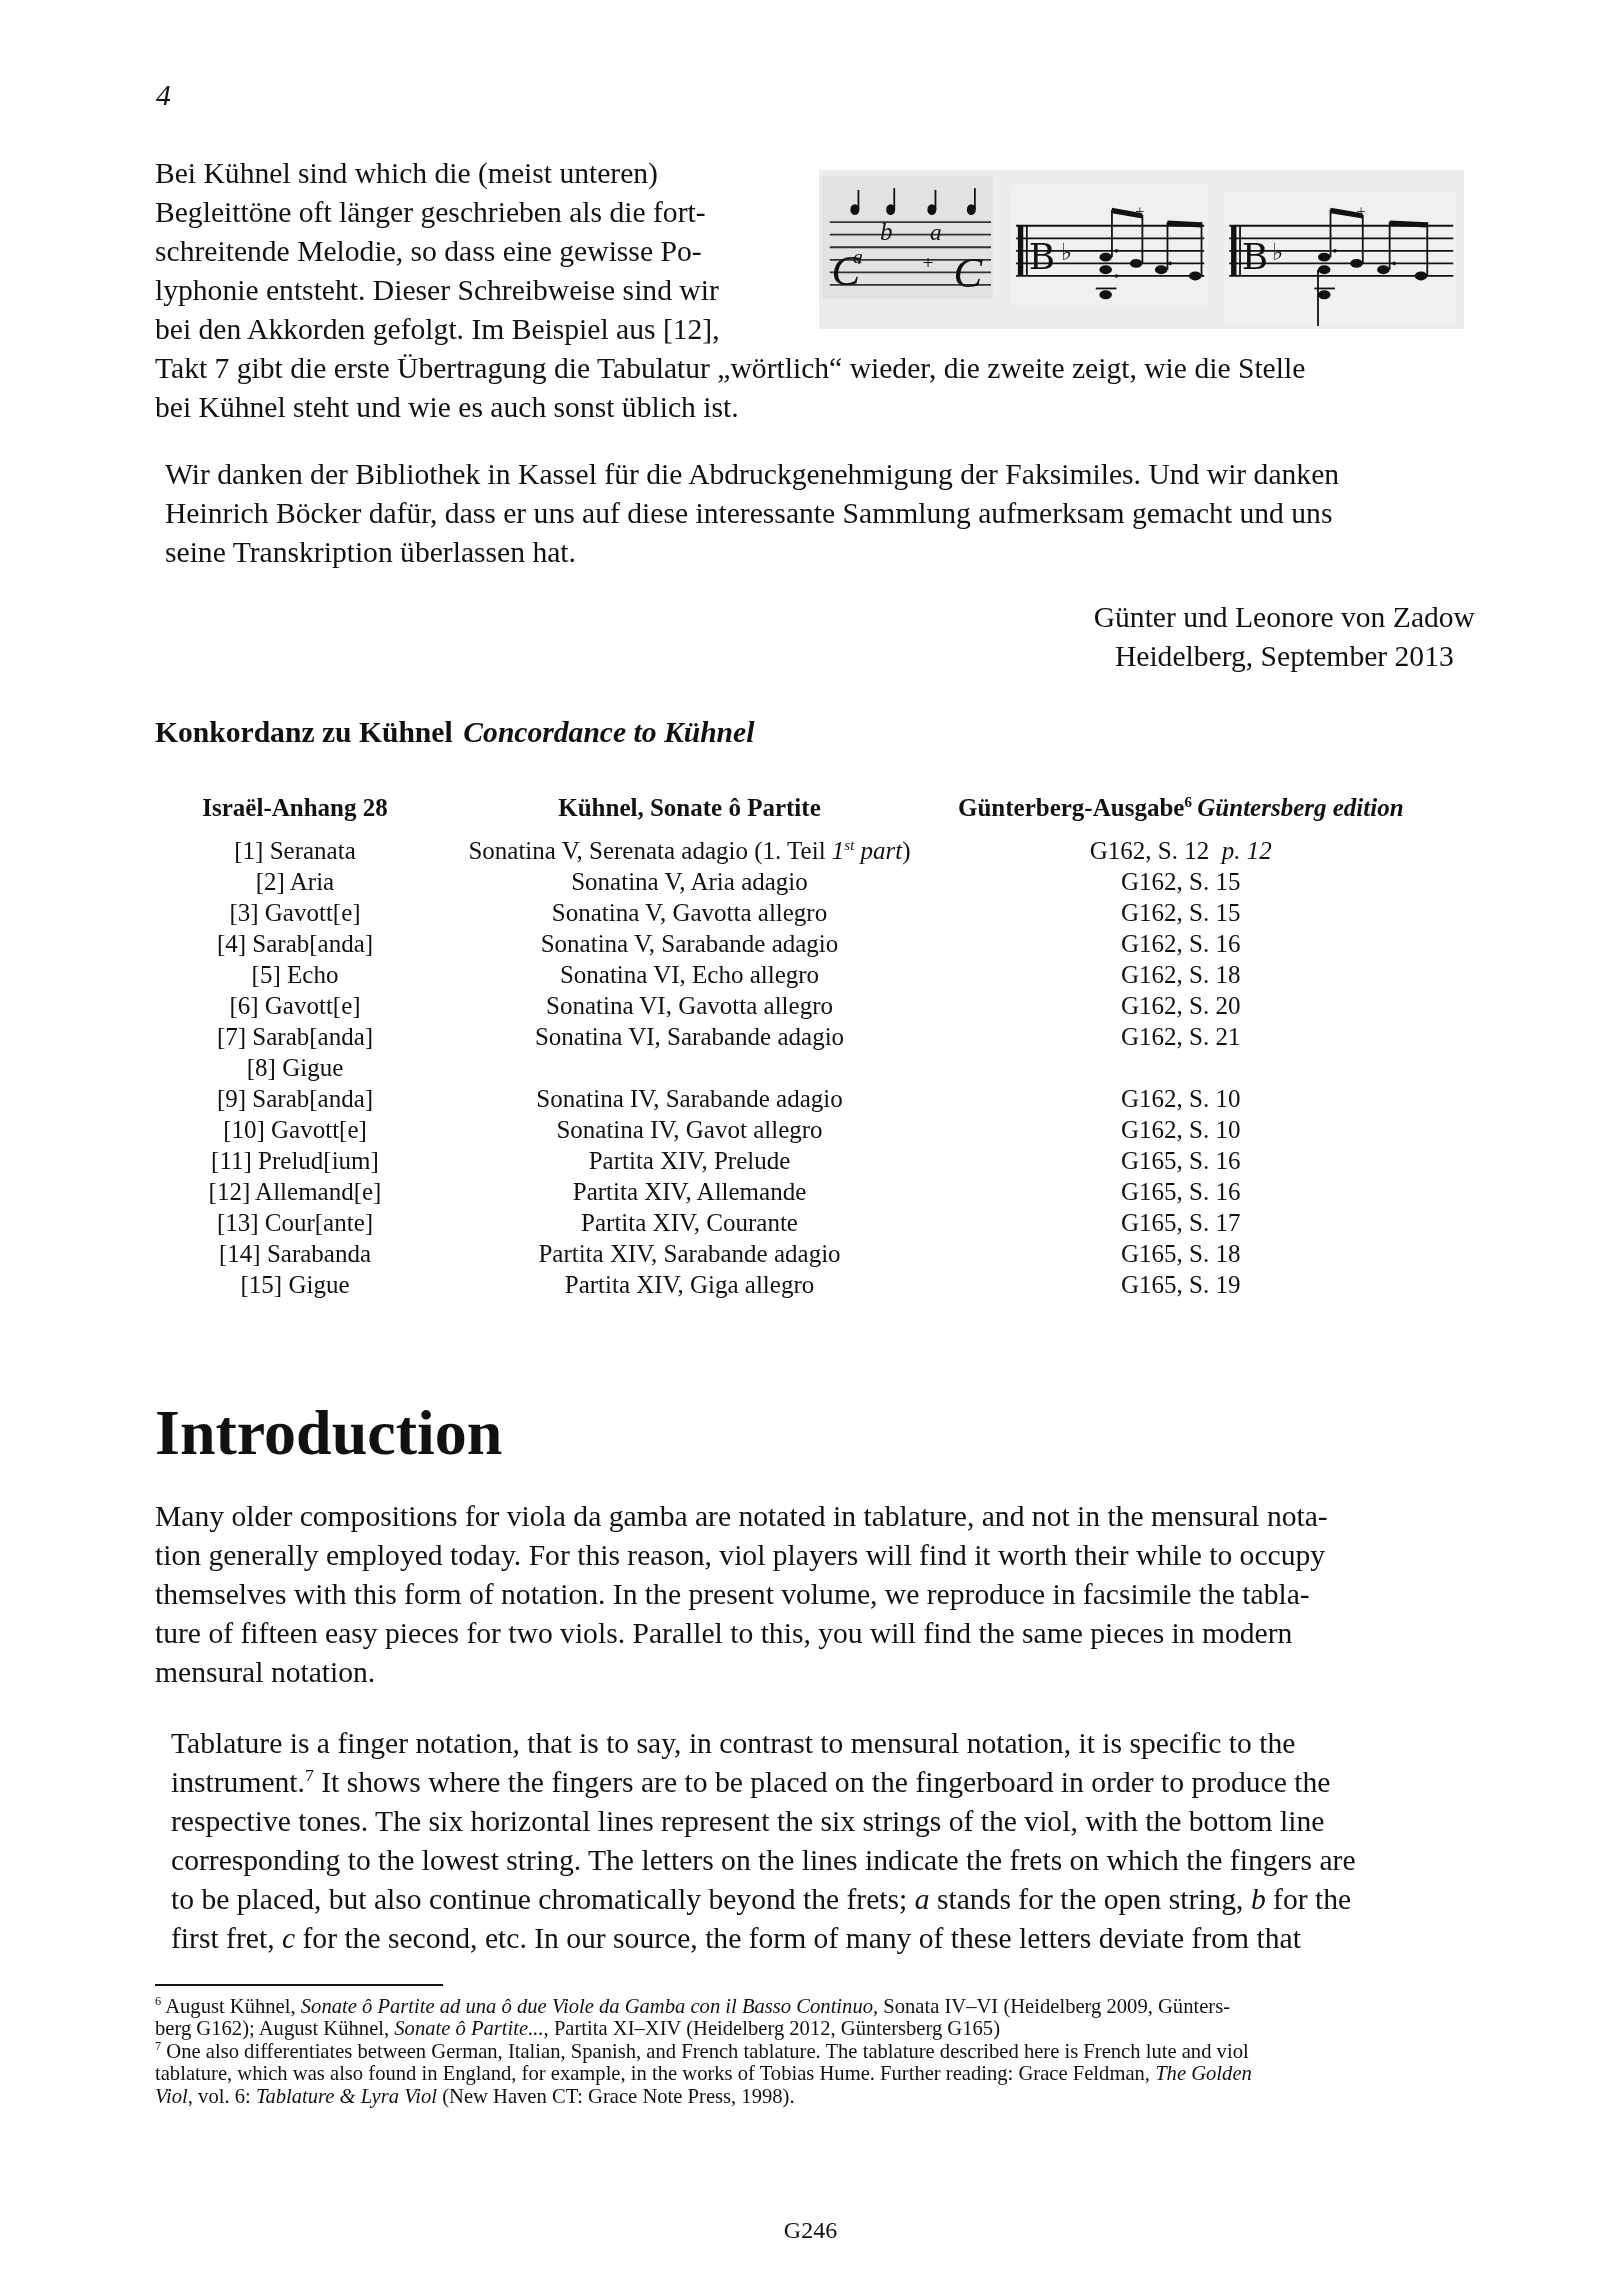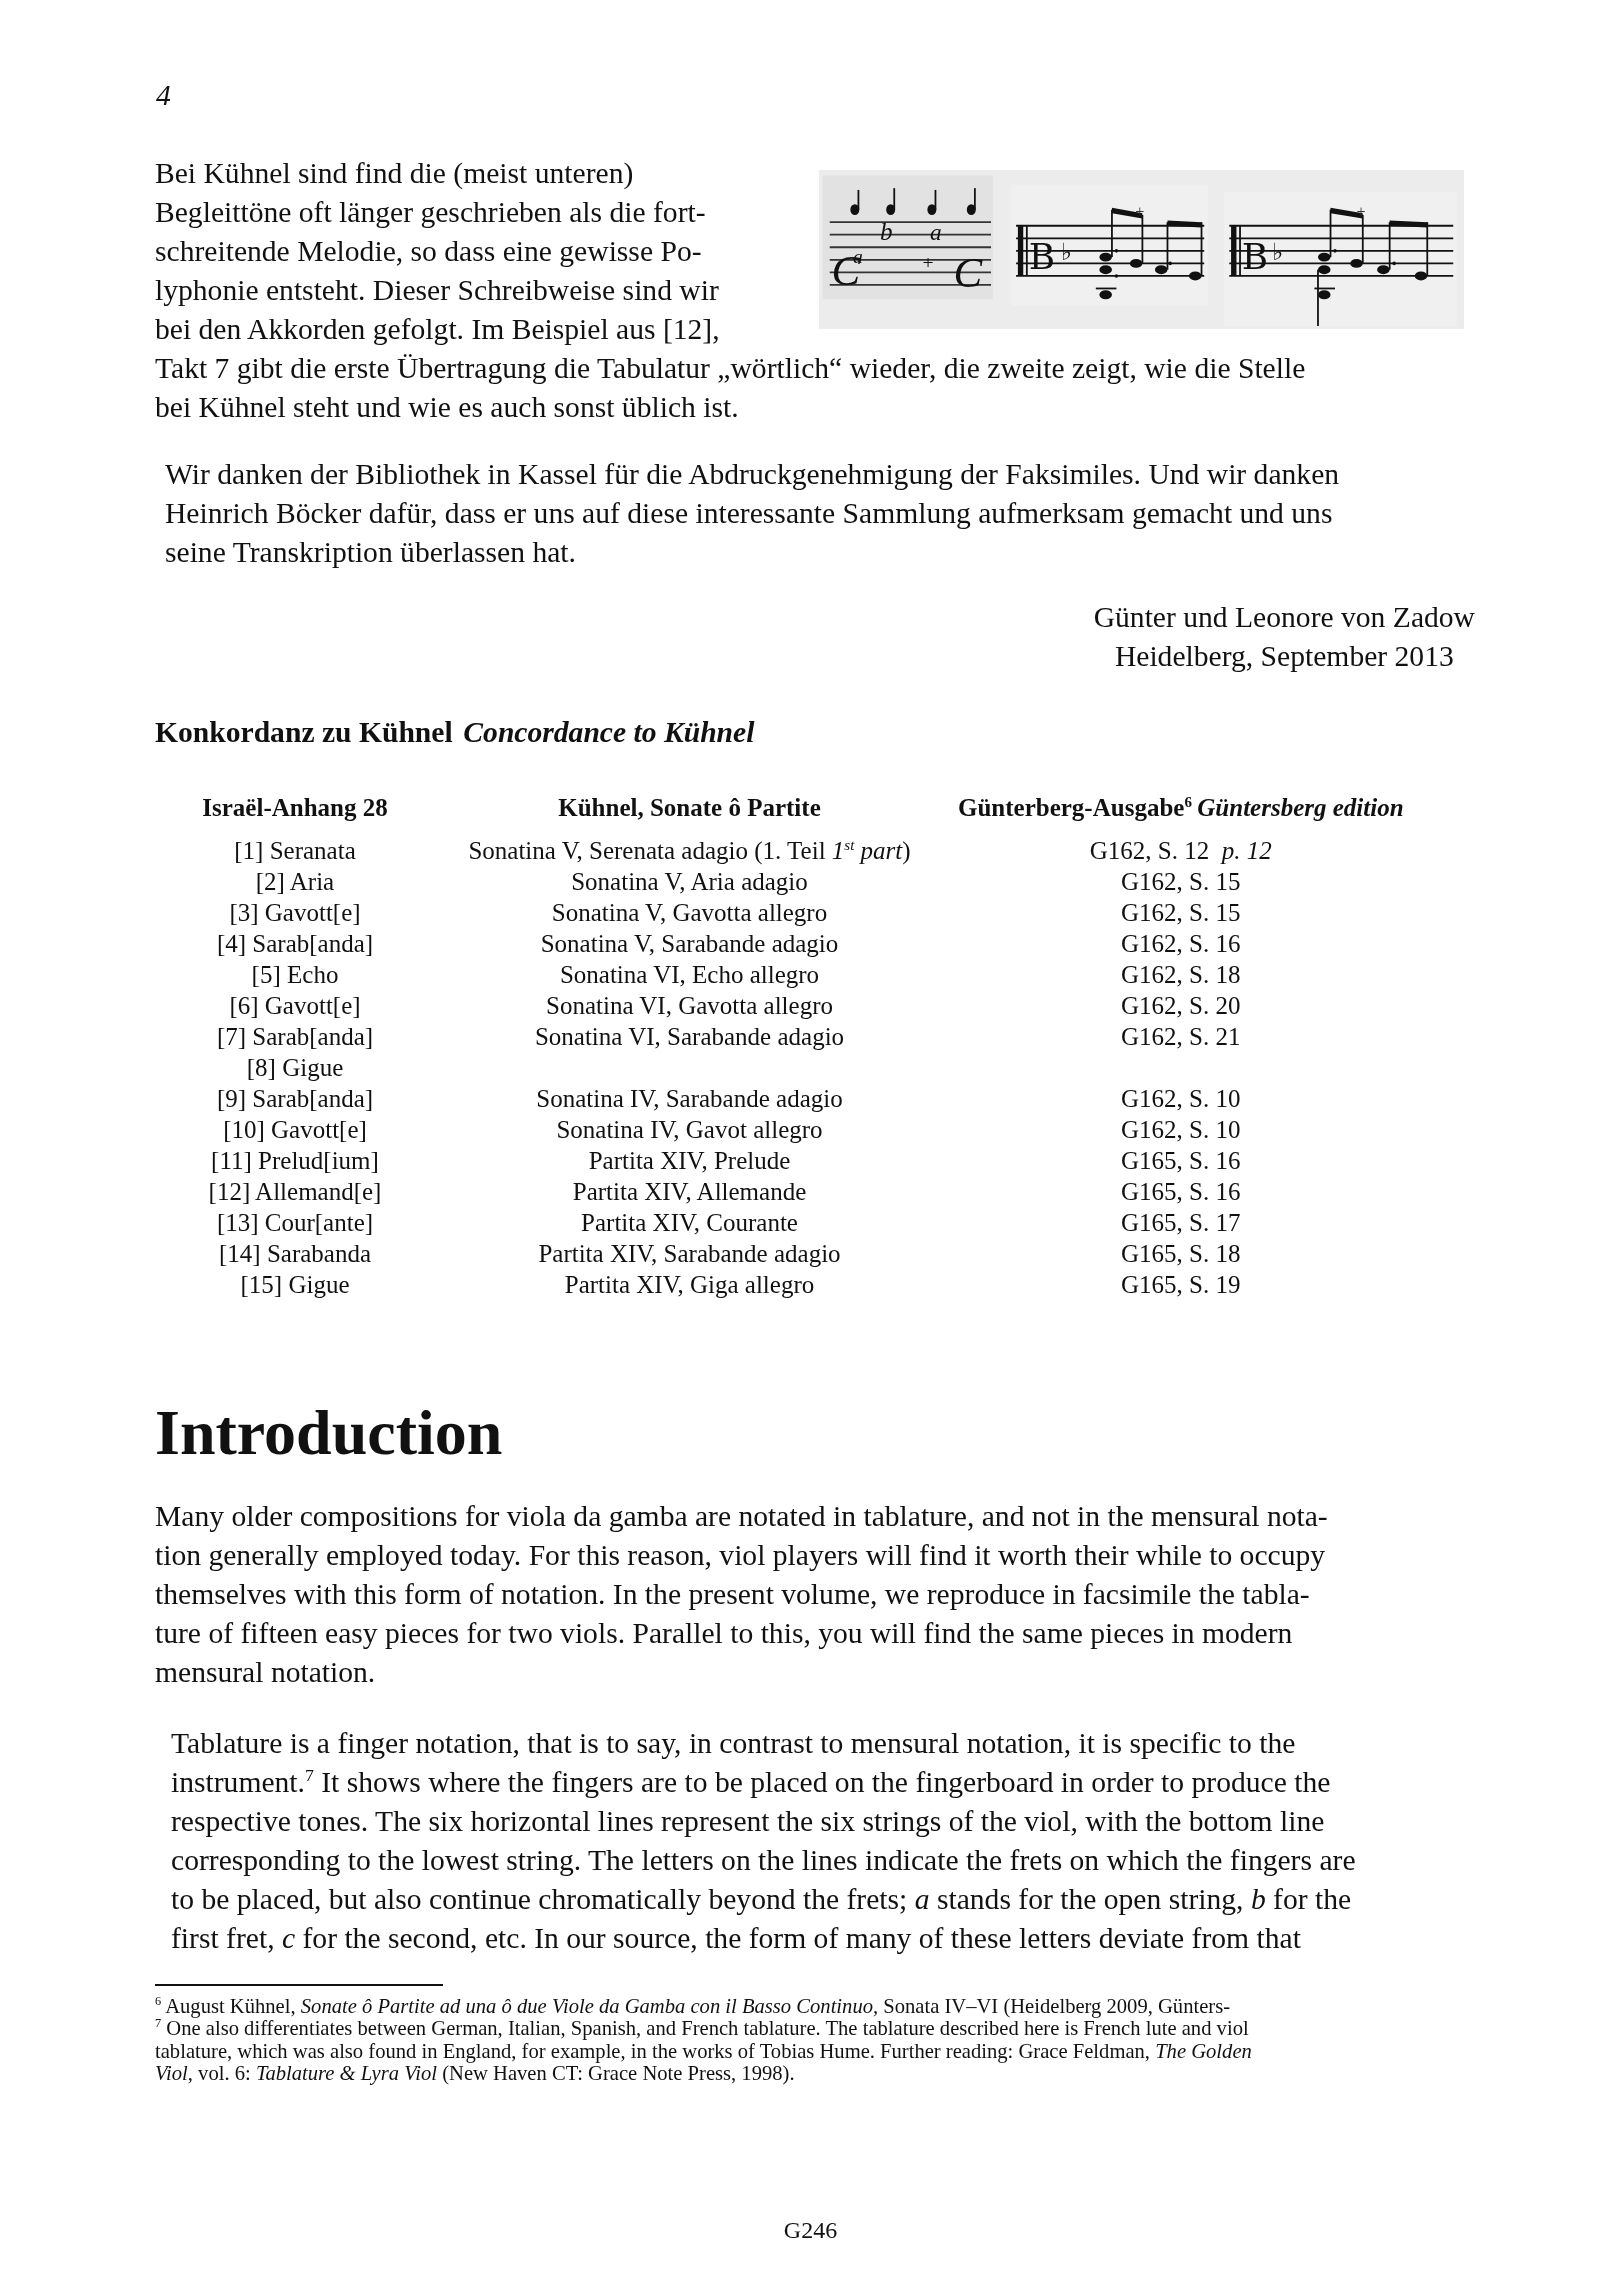--- a/index.html
+++ b/index.html
@@ -40,21 +40,21 @@
   .footnotes .ln { display: block; white-space: nowrap; }
   .footnotes .it { font-style: italic; }
   .footer { left: 0; width: 1621px; top: 2185px; text-align: center; font-size: 24px; margin-top: 32px; }
 </style>
 </head>
 <body>
 
 <div class="abs page-num">4</div>
 
 <div class="abs body-text p1">
-  <span class="ln">Bei Kühnel sind find die (meist unteren)</span>
+  <span class="ln">Bei Kühnel sind which die (meist unteren)</span>
   <span class="ln">Begleittöne oft länger geschrieben als die fort-</span>
   <span class="ln">schreitende Melodie, so dass eine gewisse Po-</span>
   <span class="ln">lyphonie entsteht. Dieser Schreibweise sind wir</span>
   <span class="ln">bei den Akkorden gefolgt. Im Beispiel aus [12],</span>
   <span class="ln">Takt 7 gibt die erste Übertragung die Tabulatur „wörtlich“ wieder, die zweite zeigt, wie die Stelle</span>
   <span class="ln">bei Kühnel steht und wie es auch sonst üblich ist.</span>
 </div>
 
 <div class="abs music">
   <svg width="645" height="159" viewBox="0 0 720 177">
@@ -271,19 +271,20 @@
   <span class="ln">respective tones. The six horizontal lines represent the six strings of the viol, with the bottom line</span>
   <span class="ln">corresponding to the lowest string. The letters on the lines indicate the frets on which the fingers are</span>
   <span class="ln"><span>to be placed, but also continue chromatically beyond the frets; </span><i>a</i><span> stands for the open string, </span><i>b</i><span> for the</span></span>
   <span class="ln"><span>first fret, </span><i>c</i><span> for the second, etc. In our source, the form of many of these letters deviate from that</span></span>
 </div>
 
 <div class="abs fn-rule"></div>
 
 <div class="abs footnotes">
   <span class="ln"><sup>6</sup><span> August Kühnel, </span><span class="it">Sonate ô Partite ad una ô due Viole da Gamba con il Basso Continuo,</span><span> Sonata IV–VI (Heidelberg 2009, Günters-</span></span>
+  <span class="ln"><span>berg G162); August Kühnel, </span><span class="it">Sonate ô Partite...</span><span>, Partita XI–XIV (Heidelberg 2012, Güntersberg G165)</span></span>
   <span class="ln"><sup>7</sup><span> One also differentiates between German, Italian, Spanish, and French tablature. The tablature described here is French lute and viol</span></span>
   <span class="ln"><span>tablature, which was also found in England, for example, in the works of Tobias Hume. Further reading: Grace Feldman, </span><span class="it">The Golden</span></span>
   <span class="ln"><span class="it">Viol</span><span>, vol. 6: </span><span class="it">Tablature &amp; Lyra Viol</span><span> (New Haven CT: Grace Note Press, 1998).</span></span>
 </div>
 
 <div class="abs footer">G246</div>
 
 
 </body></html>

